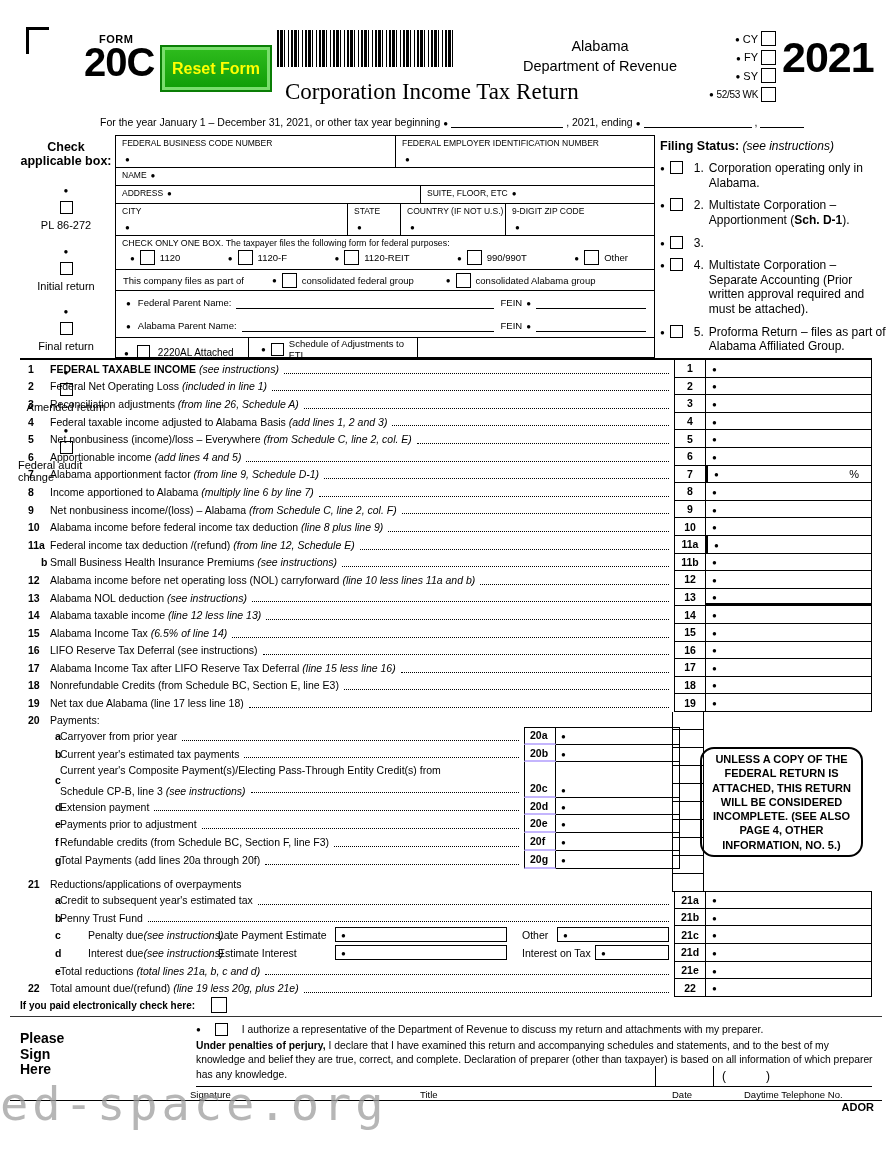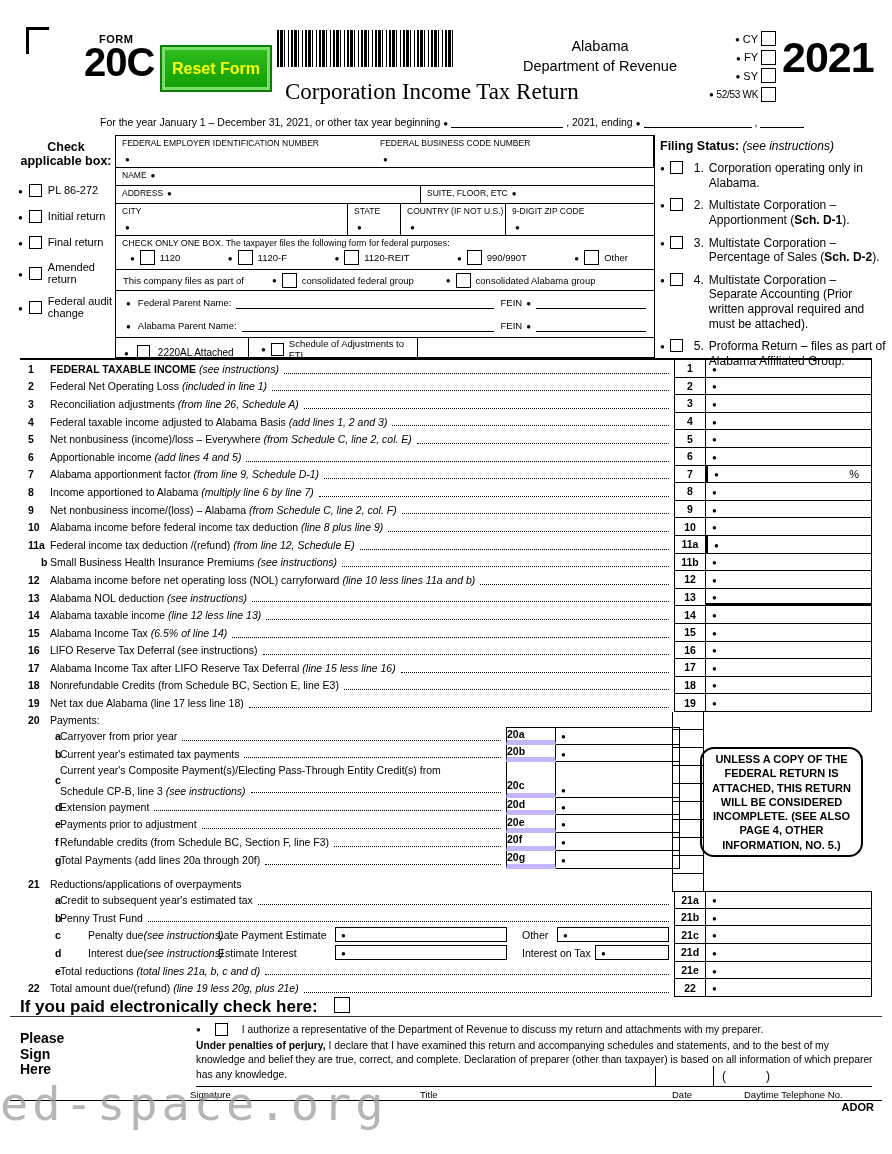--- a/index.html
+++ b/index.html
@@ -30,21 +30,21 @@
   .yb{position:absolute;left:690px;top:31px;width:86px;}
   .ybrow{display:flex;align-items:center;justify-content:flex-end;gap:3px;margin-bottom:3.5px;font-size:11px;}
   .ybrow .cb{width:15px;height:15px;}
   .ybrow.small{font-size:10px;letter-spacing:-.3px;}
   .bigyear{position:absolute;left:782px;top:33px;font-size:43px;font-weight:800;letter-spacing:-1px;}
   .maintitle{position:absolute;left:285px;top:79px;font-family:"Liberation Serif",serif;font-size:23px;}
   .yearline{position:absolute;left:100px;top:116px;font-size:10.5px;display:flex;align-items:flex-end;gap:3px;white-space:pre;}
   
   .sb{position:absolute;left:18px;top:140px;width:96px;}
   .sbh{font-weight:bold;font-size:12.5px;text-align:center;line-height:1.12;}
-  .sbitem{display:flex;align-items:center;gap:6px;font-size:11px;line-height:1.05;}
+  .sbitem{display:flex;align-items:center;gap:6px;font-size:11px;line-height:1.05;flex-direction:column;}
   .info{position:absolute;left:115px;top:135px;width:540px;height:223px;border:1.8px solid #000;
         box-sizing:border-box;font-size:8.5px;}
   .irow{display:flex;border-bottom:1px solid #000;box-sizing:border-box;position:relative;}
   .icell{position:relative;box-sizing:border-box;padding:2px 0 0 6px;text-transform:none;}
   .icell.bdr{border-right:1px solid #000;}
   .cbul{position:absolute;left:9px;bottom:3px;}
   .inline-bu{margin-left:4px;}
   .r1{height:32px;}.r2{height:18px;}.r3{height:18px;}.r4{height:32px;}
   .r5{height:34px;display:block;}
   .r6{height:21px;display:flex;align-items:center;font-size:9.5px;}
@@ -76,22 +76,22 @@
   .thickbottom{border-bottom:3px solid #000 !important;}
   .sfx{margin-left:auto;padding-right:12px;font-size:11px;}
   .emptycol{position:absolute;left:672px;top:712px;width:32px;height:180px;box-sizing:border-box;
             border-left:1.2px solid #000;border-right:1.2px solid #000;
             background:repeating-linear-gradient(180deg,transparent 0,transparent 17px,#000 17px,#000 18px);}
   
   .pay{position:absolute;left:20px;top:712px;width:852px;font-size:10.5px;}
   .ptitle{height:15px;display:flex;align-items:center;}
   .prow{display:flex;align-items:center;height:17.7px;padding-right:192px;box-sizing:border-box;}
   .pletter{flex:none;width:40px;padding-left:35px;box-sizing:border-box;font-weight:bold;}
-  .pbox{flex:none;width:50px;height:100%;border-left:1.2px solid #000;border-right:1.2px solid #000;
-        border-bottom:5px solid #c4b5fd;display:flex;align-items:center;
+  .pbox{flex:none;width:32px;height:100%;border-left:1.2px solid #000;border-right:1.2px solid #000;
+        border-bottom:2px solid #c4b5fd;display:flex;align-items:center;padding-left:5px;
         font-weight:bold;box-sizing:border-box;}
   .pval{flex:none;width:124px;height:100%;border-right:1.2px solid #000;border-bottom:1px solid #000;
         display:flex;align-items:center;padding-left:5px;box-sizing:border-box;}
   .pfirst .pbox,.pfirst .pval{border-top:1.2px solid #000;}
   .pc{height:35.4px;}
   .pcl{flex:1;display:flex;flex-direction:column;justify-content:space-between;height:100%;padding:2px 0 1px 0;box-sizing:border-box;}
   .pcl .l2{display:flex;align-items:flex-end;}
   .pc .pbox,.pc .pval{align-items:flex-end;padding-bottom:2px;}
   .notice{position:absolute;left:700px;top:747px;width:163px;height:110px;border:2px solid #000;
           border-radius:14px;box-sizing:border-box;display:flex;align-items:center;
@@ -100,22 +100,22 @@
   .red{position:absolute;left:20px;top:876px;width:852px;font-size:10.5px;}
   .rtitle{height:15px;display:flex;align-items:center;}
   .rrow{display:flex;align-items:center;height:17.7px;}
   .rrowabs{position:relative;height:17.7px;}
   .rfirst .nbox,.rfirst .vcell{border-top:1.2px solid #000;}
   .abs{position:absolute;top:0;height:100%;display:flex;align-items:center;box-sizing:border-box;}
   .inbox{border:1.2px solid #000;height:15px;display:flex;align-items:center;padding-left:5px;box-sizing:border-box;}
   .rnbox{left:654px;width:32px;border-left:1.2px solid #000;border-right:1.2px solid #000;
          border-bottom:1px solid #000;justify-content:center;font-weight:bold;}
   .rvcell{left:686px;width:166px;border-right:1.2px solid #000;border-bottom:1px solid #000;padding-left:6px;}
-  .elec{position:absolute;left:20px;top:997px;display:flex;align-items:flex-start;gap:16px;
-        font-weight:bold;font-size:17px;}
+  .elec{position:absolute;left:20px;top:997px;display:flex;align-items:center;gap:16px;
+        font-weight:bold;font-size:10px;}
   .elec .cb{width:16px;height:16px;}
   
   .rule{position:absolute;left:10px;top:1016px;width:872px;border-top:1.3px solid #333;}
   .please{position:absolute;left:20px;top:1031px;font-weight:bold;font-size:14px;line-height:1.12;}
   .auth{position:absolute;left:196px;top:1023px;display:flex;align-items:center;gap:14px;font-size:10.3px;}
   .perj{position:absolute;left:196px;top:1039px;width:678px;font-size:10.3px;line-height:1.4;}
   .sigline{position:absolute;left:196px;top:1064px;width:676px;height:22px;border-bottom:1.2px solid #000;}
   .tick{position:absolute;top:1066px;height:20px;border-left:1.2px solid #000;width:0;}
   .parens{position:absolute;left:722px;top:1069px;font-size:12px;white-space:pre;}
   .siglab{position:absolute;top:1089px;font-size:9.5px;}
@@ -197,22 +197,22 @@
       </div>
     <div class="sbitem" style="margin-top:11px">
         <span class="bu"></span>
         <span class="cb"></span>
         <span>Federal audit change</span>
       </div>
   </div>
 
   <div class="info">
     <div class="irow r1">
+      <div class="icell bdr" style="width:280px"><span>FEDERAL BUSINESS CODE NUMBER</span><span class="bu cbul"></span></div>
       <div class="icell" style="flex:1"><span>FEDERAL EMPLOYER IDENTIFICATION NUMBER</span><span class="bu cbul"></span></div>
-      <div class="icell bdr" style="width:280px"><span>FEDERAL BUSINESS CODE NUMBER</span><span class="bu cbul"></span></div>
     </div>
     <div class="irow r2">
       <div class="icell" style="flex:1"><span>NAME</span><span class="bu inline-bu"></span></div>
     </div>
     <div class="irow r3">
       <div class="icell bdr" style="width:305px"><span>ADDRESS</span><span class="bu inline-bu"></span></div>
       <div class="icell" style="flex:1"><span>SUITE, FLOOR, ETC</span><span class="bu inline-bu"></span></div>
     </div>
     <div class="irow r4">
       <div class="icell bdr" style="width:232px"><span>CITY</span><span class="bu cbul"></span></div>
@@ -305,21 +305,20 @@
     <div class="fsitem">
         <span class="bu"></span>
         <span class="cb"></span>
         <span class="fsnum">2.</span>
         <span class="fstext"><span>Multistate Corporation – Apportionment (</span><b>Sch. D-1</b><span>).</span></span>
       </div>
     <div class="fsitem">
         <span class="bu"></span>
         <span class="cb"></span>
         <span class="fsnum">3.</span>
-        <span class="fstext"><span>Multistate Corporation – Percentage of Sales (</span><b>Sch. D-2</b><span>).</span></span>
       </div>
     <div class="fsitem">
         <span class="bu"></span>
         <span class="cb"></span>
         <span class="fsnum">4.</span>
         <span class="fstext"><span>Multistate Corporation – Separate Accounting (Prior written approval required and must be attached).</span><b></b><span></span></span>
       </div>
     <div class="fsitem">
         <span class="bu"></span>
         <span class="cb"></span>

